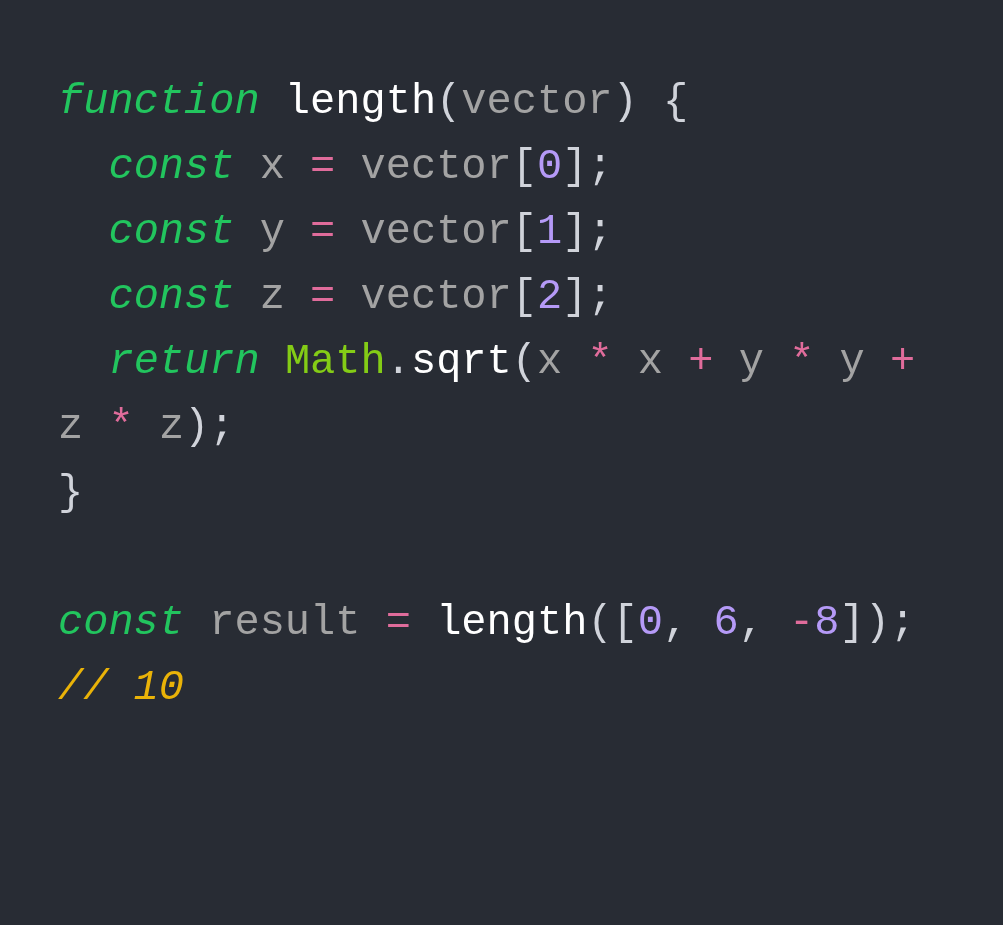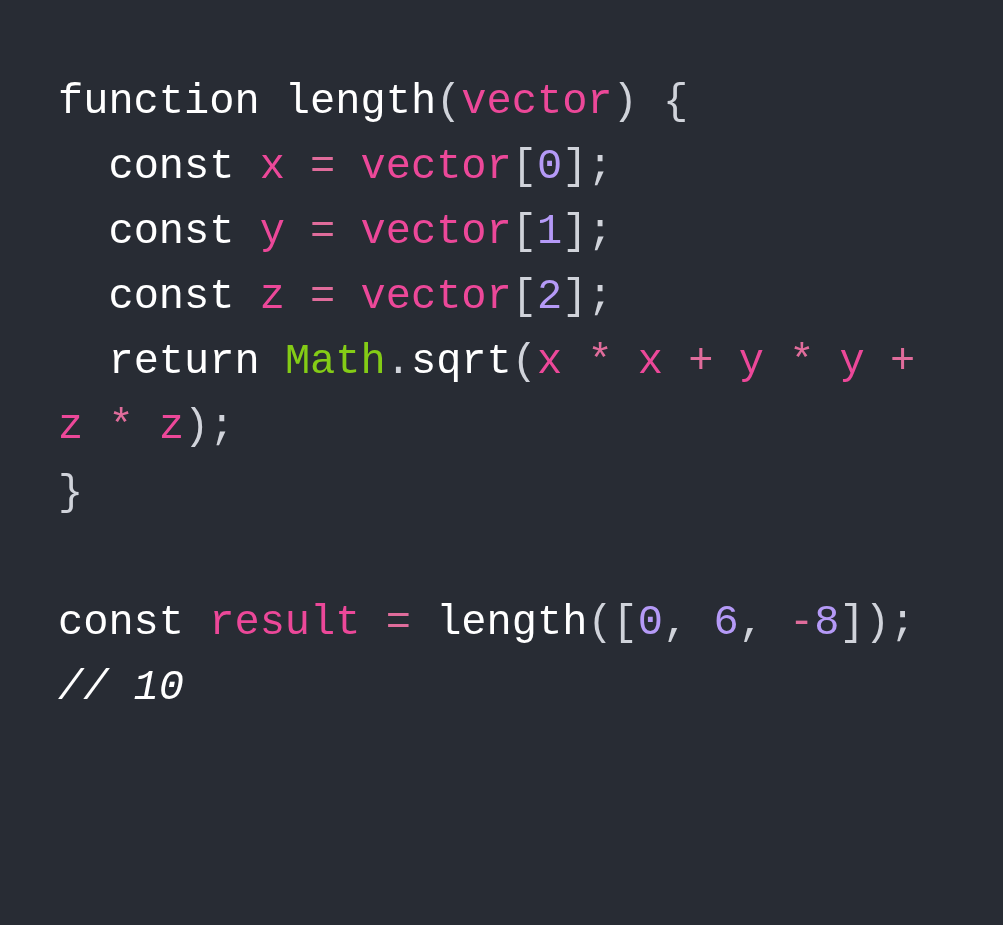--- a/index.html
+++ b/index.html
@@ -8,28 +8,28 @@
     width:1003px;
     height:925px;
     font-family: "SF Mono","Menlo","Consolas","Liberation Mono",monospace;
     font-size:42px;
     line-height:1.55;
     color:#d0d3da;
     padding:70px 58px;
     overflow:hidden;
   }
   pre { white-space:pre-wrap; word-wrap:break-word; font-family:inherit; }
-  .kw   { color:#ffffff; }      
+  .kw   { color:#22c55e; font-style:italic; }      
   .fn   { color:#ffffff; }                           
-  .id   { color:#ec4899;margin-top:8px; }                           
+  .id   { color:#a3a3a3;margin-top:8px; }                           
   .prop { color:#84cc16; }                           
   .num  { color:#b59af7; }                           
   .op   { color:#e06c9b; }                           
   .pun  { color:#d0d3da; }                           
-  .cmt  { color:#ffffff; font-style:italic;text-align:center; }        
+  .cmt  { color:#eab308; font-style:italic;text-align:center; }        
 </style>
 </head>
 <body>
 
 <pre id="code"><span class="kw">function</span><span class="pun"> </span><span class="fn">length</span><span class="pun">(</span><span class="id">vector</span><span class="pun">) {</span>
 <span class="pun">  </span><span class="kw">const</span><span class="pun"> </span><span class="id">x</span><span class="pun"> </span><span class="op">=</span><span class="pun"> </span><span class="id">vector</span><span class="pun">[</span><span class="num">0</span><span class="pun">];</span>
 <span class="pun">  </span><span class="kw">const</span><span class="pun"> </span><span class="id">y</span><span class="pun"> </span><span class="op">=</span><span class="pun"> </span><span class="id">vector</span><span class="pun">[</span><span class="num">1</span><span class="pun">];</span>
 <span class="pun">  </span><span class="kw">const</span><span class="pun"> </span><span class="id">z</span><span class="pun"> </span><span class="op">=</span><span class="pun"> </span><span class="id">vector</span><span class="pun">[</span><span class="num">2</span><span class="pun">];</span>
 <span class="pun">  </span><span class="kw">return</span><span class="pun"> </span><span class="prop">Math</span><span class="pun">.</span><span class="fn">sqrt</span><span class="pun">(</span><span class="id">x</span><span class="pun"> </span><span class="op">*</span><span class="pun"> </span><span class="id">x</span><span class="pun"> </span><span class="op">+</span><span class="pun"> </span><span class="id">y</span><span class="pun"> </span><span class="op">*</span><span class="pun"> </span><span class="id">y</span><span class="pun"> </span><span class="op">+</span><span class="pun"> </span><span class="id">z</span><span class="pun"> </span><span class="op">*</span><span class="pun"> </span><span class="id">z</span><span class="pun">);</span>
 <span class="pun">}</span>

